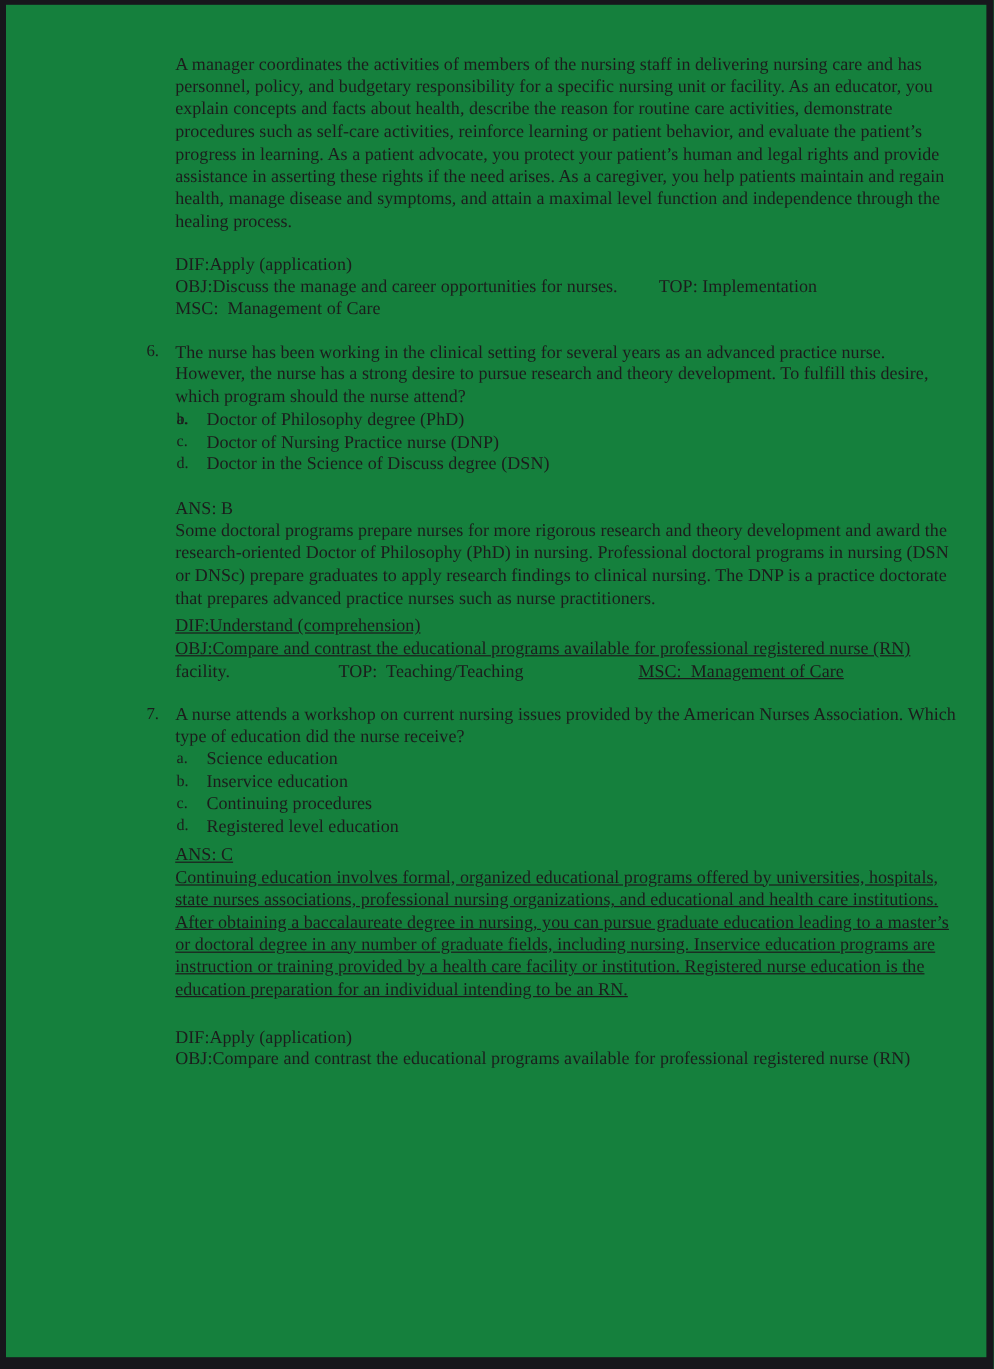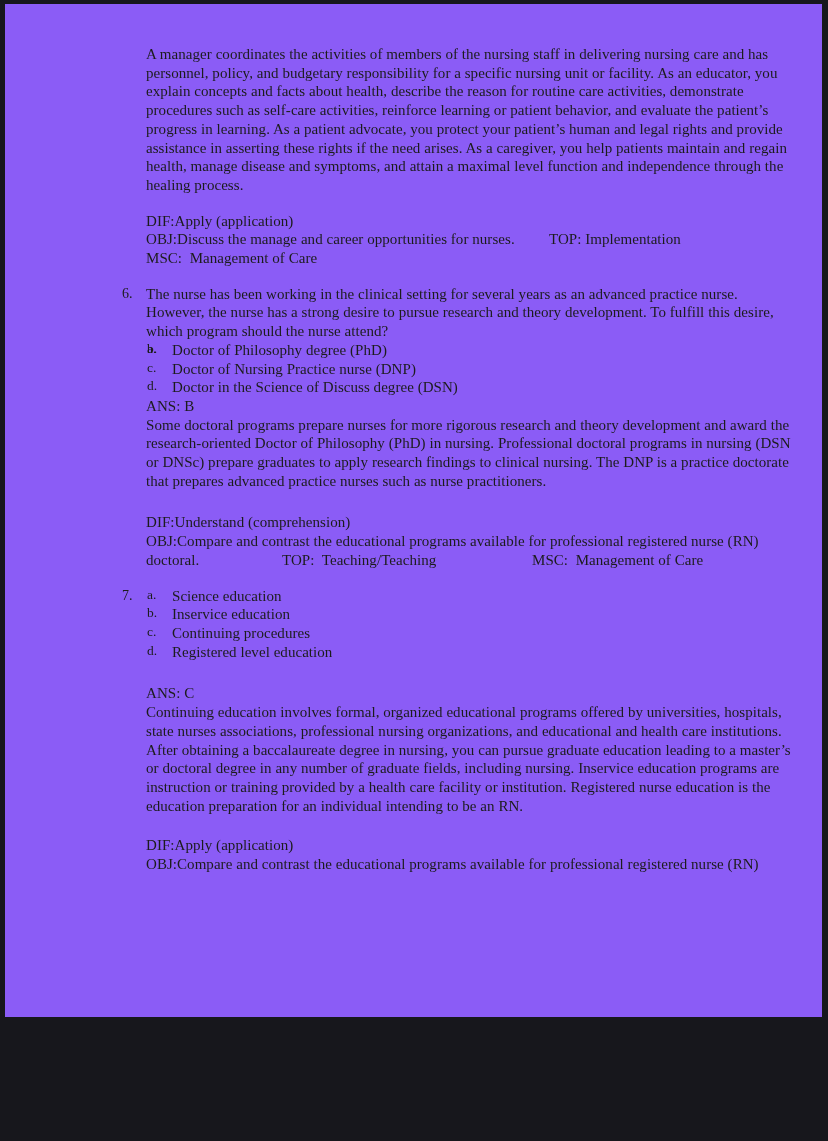--- a/index.html
+++ b/index.html
@@ -6,22 +6,22 @@
   body {
     width: 828px; height: 1141px;
     position: relative;
     background: #17171c;
     font-family: "Liberation Serif", "DejaVu Serif", serif;
     overflow: hidden;
   }
   .page {
     position: absolute;
     left: 5px; top: 4px;
-    width: 817px; height: 1013px;
-    background: #8b5cf6;
+    width: 817px; height: 1127px;
+    background: #15803d;
   }
   .content {
     position: absolute;
     left: 141px; top: 41px;
     width: 652px;
     font-size: 15px;
     line-height: 18.7px;
     color: #1c1c1c;
     letter-spacing: 0.05px;
   }
@@ -37,23 +37,23 @@
     left: -24px; top: 0;
     font-size: 14px;
   }
   .options { margin-top: 0; }
   .option { position: relative; padding-left: 26px; }
   .opt-letter {
     position: absolute;
     left: 1px; top: -1px;
     font-size: 13.5px;
   }
-  .answer { }
+  .answer { margin-top: 18px; }
   .answer .ans-label { white-space: pre; }
-  .gap-sm { margin-top: 23px; }
+  .gap-sm { margin-top: 5px; text-decoration: underline; }
   .gap-lg { margin-top: 21px; }
 </style>
 </head>
 <body>
 
 <div class="page">
   <div class="content">
 
     <p class="para">A manager coordinates the activities of members of the nursing staff in delivering nursing care and has personnel, policy, and budgetary responsibility for a specific nursing unit or facility. As an educator, you explain concepts and facts about health, describe the reason for routine care activities, demonstrate procedures such as self-care activities, reinforce learning or patient behavior, and evaluate the patient’s progress in learning. As a patient advocate, you protect your patient’s human and legal rights and provide assistance in asserting these rights if the need arises. As a caregiver, you help patients maintain and regain health, manage disease and symptoms, and attain a maximal level function and independence through the healing process.</p>
 
@@ -75,25 +75,26 @@
     </div>
 
     <div class="answer">
       <div class="ans-label">ANS: B</div>
       <div>Some doctoral programs prepare nurses for more rigorous research and theory development and award the research-oriented Doctor of Philosophy (PhD) in nursing. Professional doctoral programs in nursing (DSN or DNSc) prepare graduates to apply research findings to clinical nursing. The DNP is a practice doctorate that prepares advanced practice nurses such as nurse practitioners.</div>
     </div>
 
     <div class="meta gap-sm">
       <div class="meta-line">DIF:Understand (comprehension)</div>
       <div class="meta-line">OBJ:Compare and contrast the educational programs available for professional registered nurse (RN)</div>
-      <div class="meta-line"><span class="tab-w136">doctoral.</span><span class="tab-w250">TOP:  Teaching/Teaching</span><span>MSC:  Management of Care</span></div>
+      <div class="meta-line"><span class="tab-w136">facility.</span><span class="tab-w250">TOP:  Teaching/Teaching</span><span>MSC:  Management of Care</span></div>
     </div>
 
     <div class="question">
       <span class="qnum">7.</span>
+      <div class="qtext">A nurse attends a workshop on current nursing issues provided by the American Nurses Association. Which type of education did the nurse receive?</div>
       <div class="options">
         <div class="option"><span class="opt-letter">a.</span><span>Science education</span></div>
         <div class="option"><span class="opt-letter">b.</span><span>Inservice education</span></div>
         <div class="option"><span class="opt-letter">c.</span><span>Continuing procedures</span></div>
         <div class="option"><span class="opt-letter">d.</span><span>Registered level education</span></div>
       </div>
     </div>
 
     <div class="answer gap-sm">
       <div class="ans-label">ANS: C</div>

